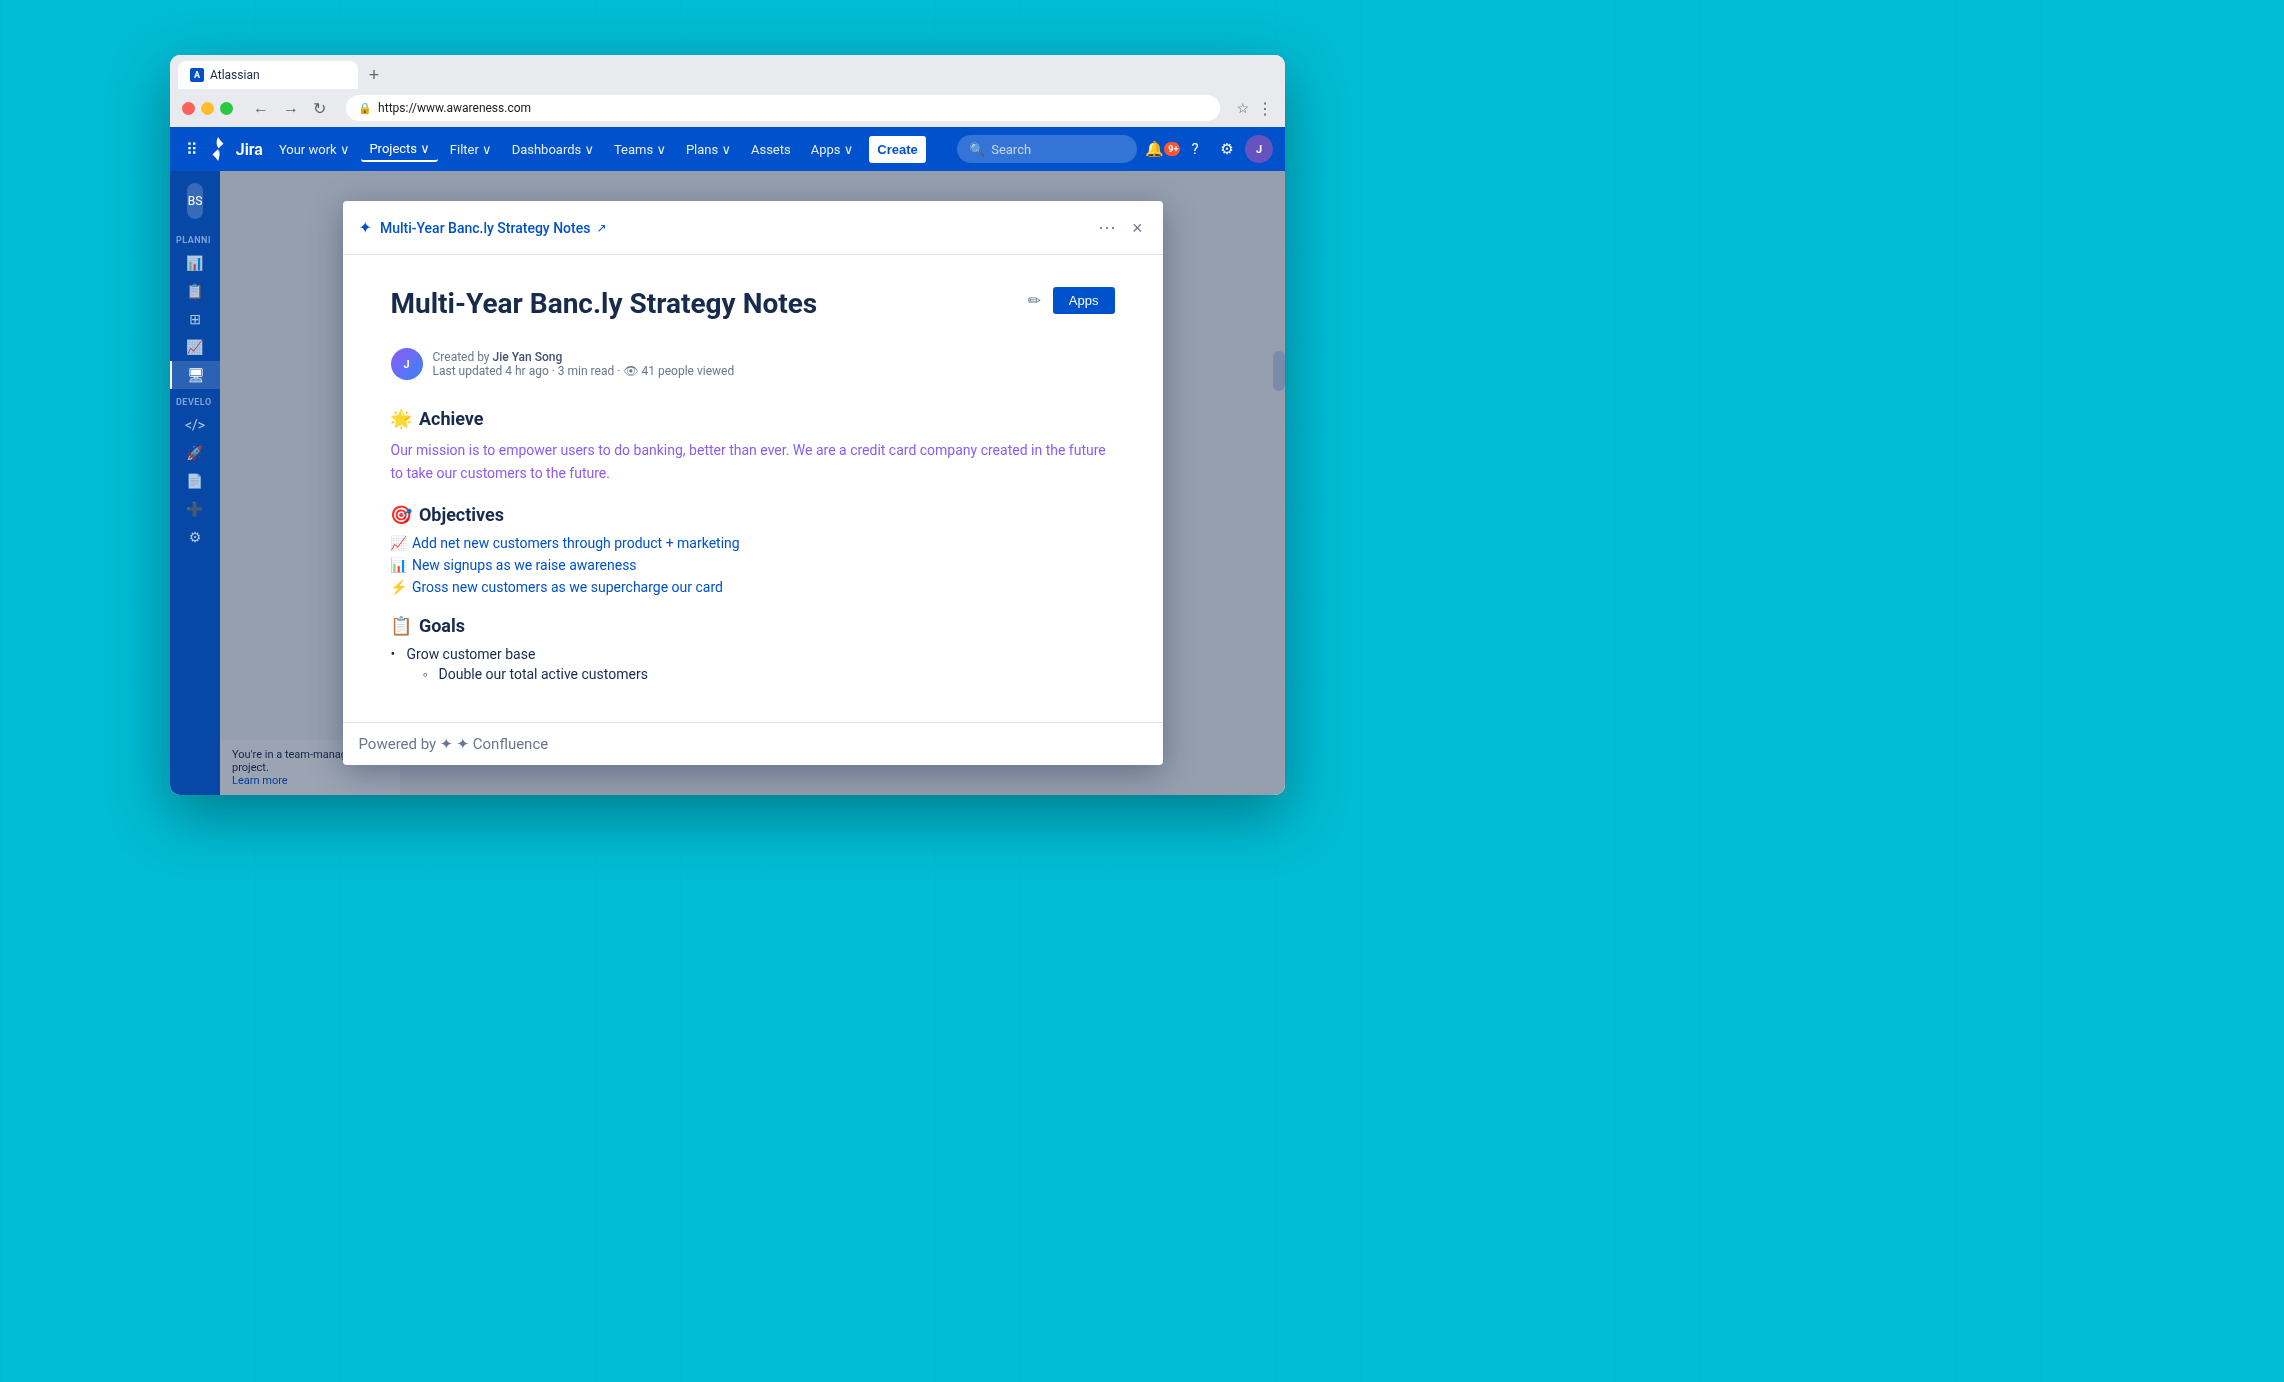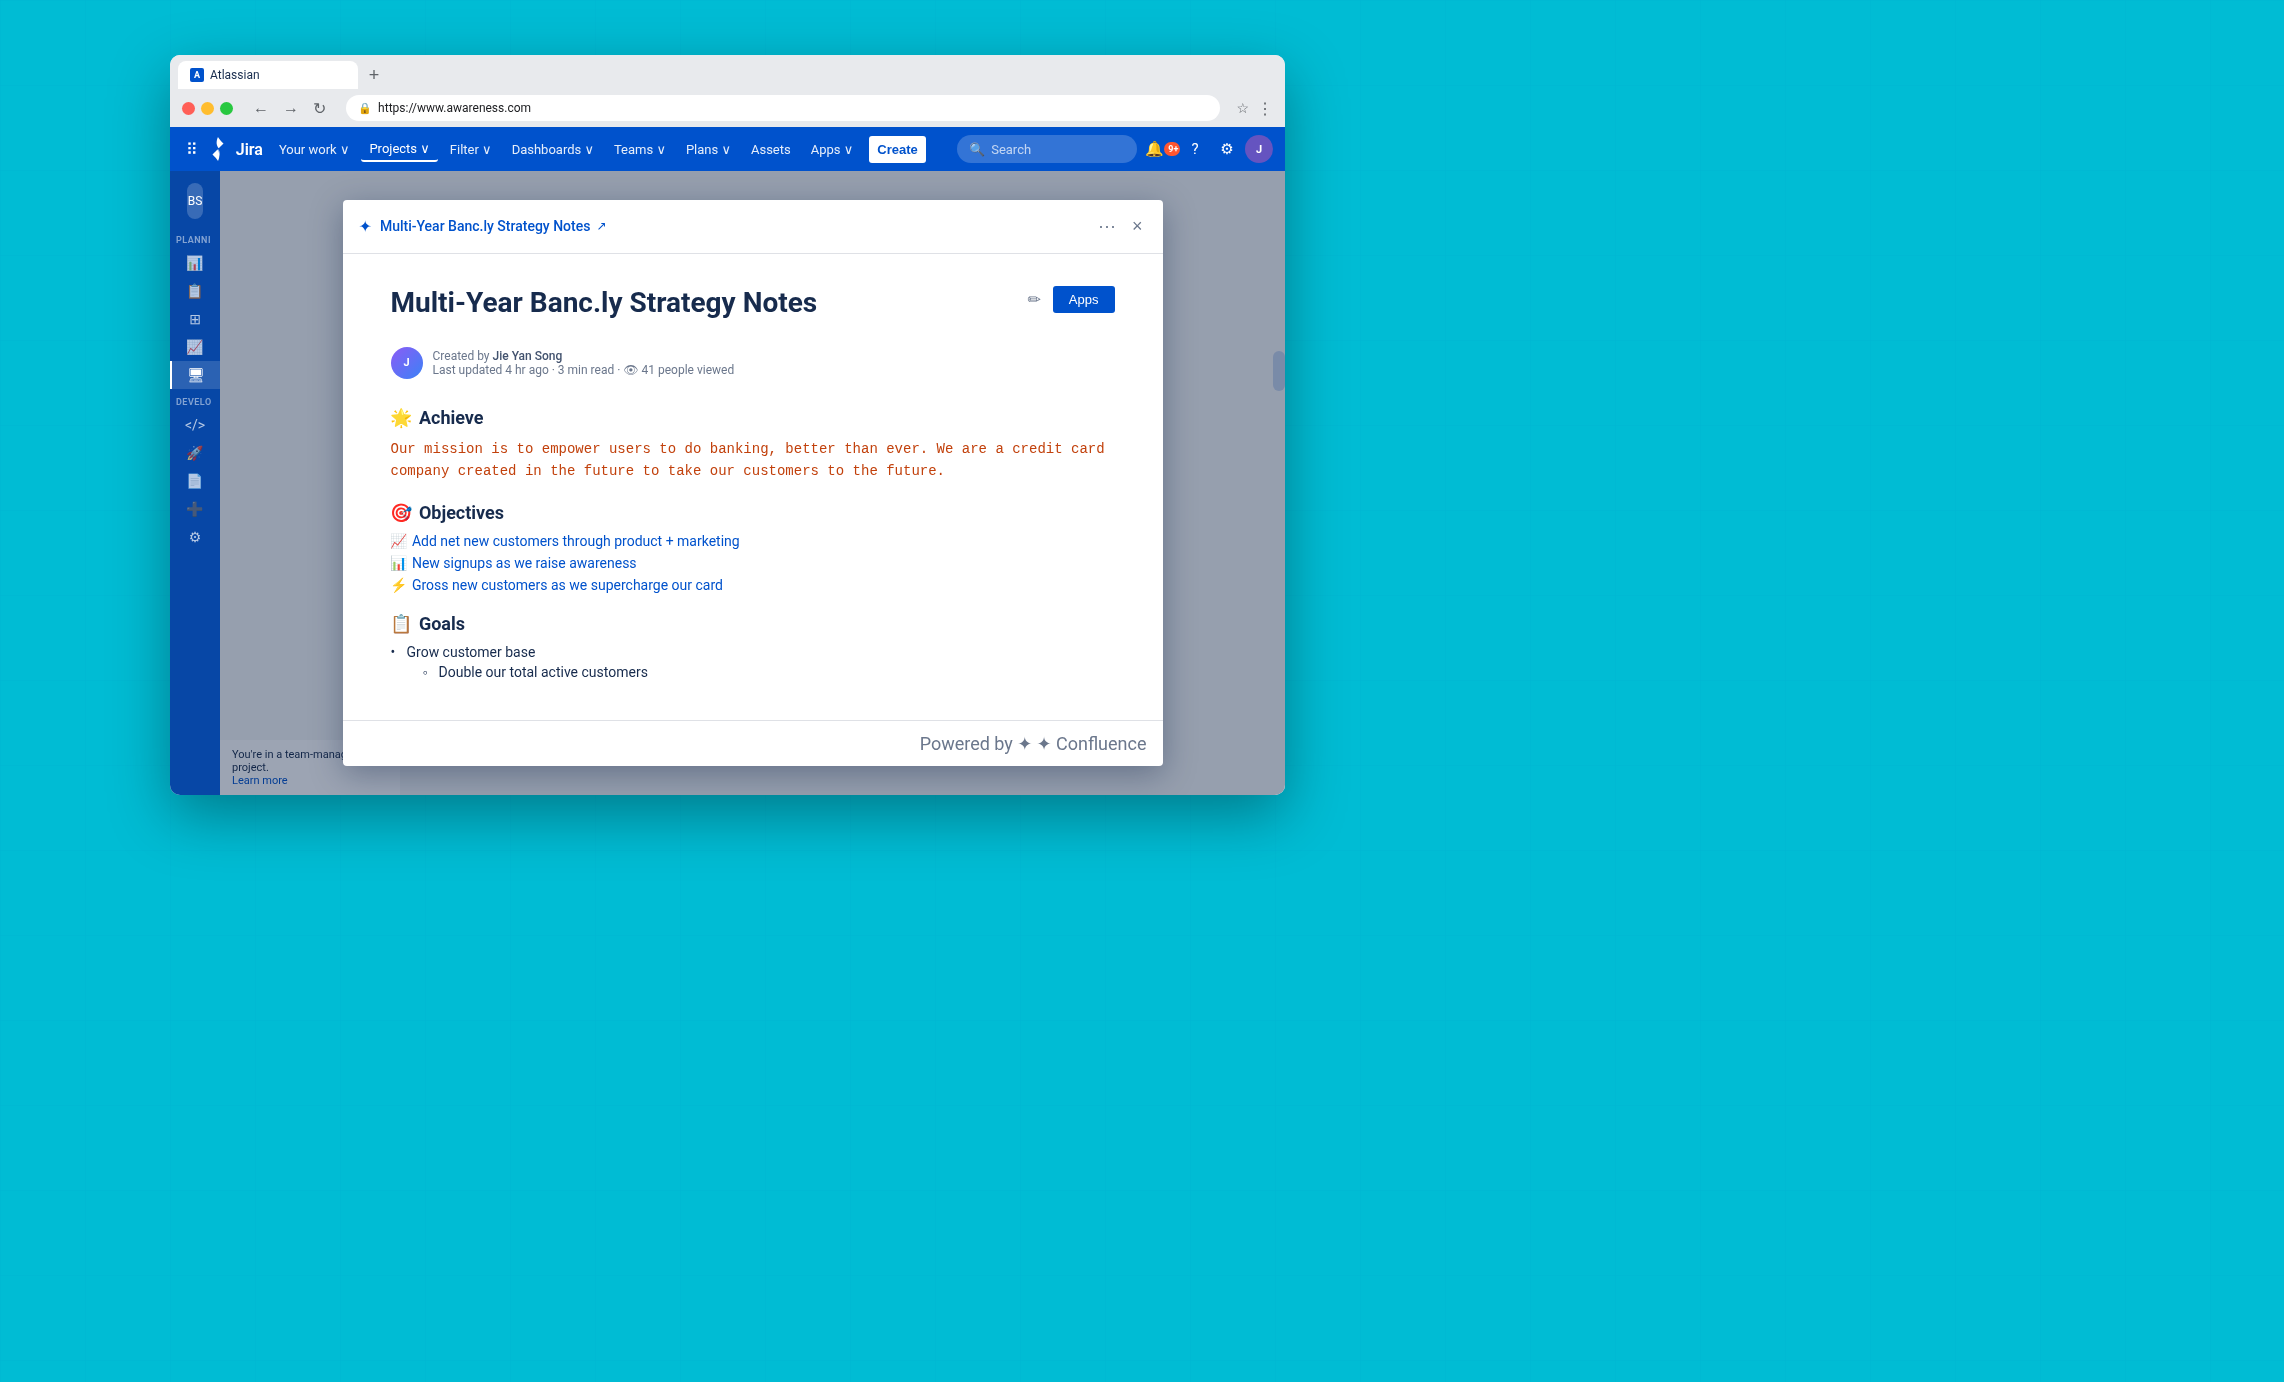--- a/index.html
+++ b/index.html
@@ -478,23 +478,22 @@
       font-weight: 700;
       color: #172b4d;
       margin: 20px 0 10px;
       display: flex;
       align-items: center;
       gap: 6px;
     }
 
     .doc-paragraph {
       font-size: 14px;
-      color: #c2410c;
+      color: #8b5cf6;
       line-height: 1.6;
-      font-family: Liberation Mono, monospace;
     }
 
     .objectives-list {
       list-style: none;
       margin: 8px 0 16px;
     }
 
     .objectives-list li {
       margin-bottom: 6px;
     }
@@ -544,23 +543,23 @@
     .goals-sublist li::before {
       content: '◦';
       position: absolute;
       left: 0;
       color: #172b4d;
     }
 
     .modal-footer {
       border-top: 1px solid #dfe1e6;
       padding: 12px 16px;
-      text-align: right;
+      text-align: left;
       color: #6b778c;
-      font-size: 18px;
+      font-size: 15px;
       flex-shrink: 0;
     }
 
     .confluence-logo {
       display: inline-flex;
       align-items: center;
       gap: 4px;
     }
 
     

